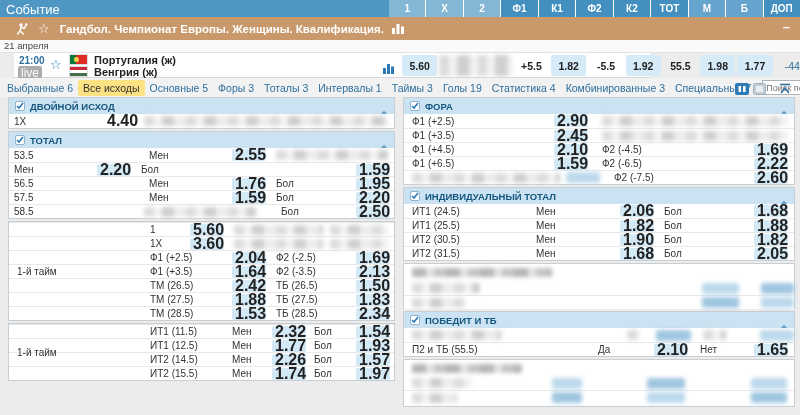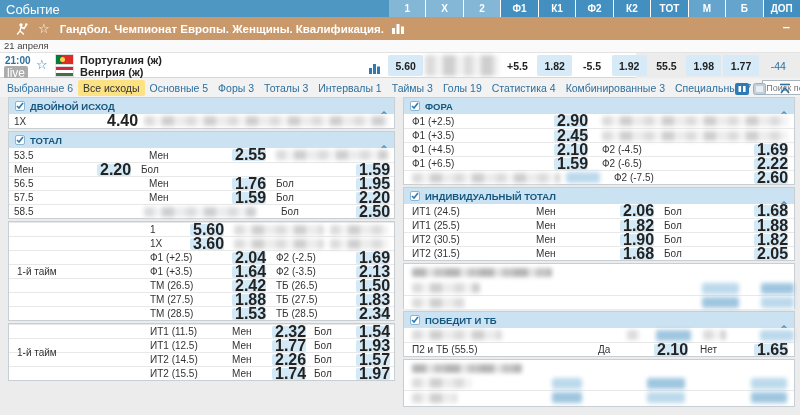--- a/index.html
+++ b/index.html
@@ -17,21 +17,21 @@
 
   
   .league-bar { position:absolute; left:0; top:17px; width:800px; height:23px; background:#c9996b; color:#fff; display:flex; align-items:center; }
   .league-bar .ic { margin-left:14px; display:inline-flex; }
   .league-title { font-size:11.5px; font-weight:bold; margin-left:10px; }
   .minus { position:absolute; right:10px; top:2px; font-weight:bold; font-size:13px; color:#fff; cursor:pointer; }
 
   .date-row { position:absolute; left:0; top:40px; width:800px; height:13px; background:#fafafa; border-bottom:1px solid #e2e2e2; font-size:9.5px; color:#444; padding-left:4px; }
 
   
-  .match-row { position:absolute; left:0; top:53px; width:636px; height:25px; background:#fff; border-bottom:1px solid #d7d7d7; }
+  .match-row { position:absolute; left:14px; top:53px; width:636px; height:25px; background:#fff; border-bottom:1px solid #d7d7d7; }
   .mtime { position:absolute; left:5px; top:2px; color:#2d6f9e; font-size:10px; font-weight:bold; }
   .live { position:absolute; left:4px; top:13px; background:#acacac; color:#fff; font-size:12px; padding:0 3px; border-radius:2px; }
   .mstar { position:absolute; left:36px; top:4px; color:#2f7cb3; font-size:13px; cursor:pointer; }
   .flags { position:absolute; left:56px; top:2px; }
   .flag { width:17px; height:9px; display:block; position:relative; margin-bottom:3px; box-shadow:0 0 0 1px #ddd; }
   .flag.pt { background:linear-gradient(90deg,#0a7a3c 0 38%,#dd2c25 38% 100%); }
   .flag.pt i { position:absolute; left:4px; top:2px; width:5px; height:5px; background:#f8d34c; border-radius:50%; }
   .flag.hu { background:linear-gradient(180deg,#cd2a3e 0 33%,#fff 33% 66%,#436f4d 66% 100%); }
   .teams { position:absolute; left:80px; top:1px; font-size:11px; font-weight:bold; color:#222; line-height:12px; }
   .mchart { position:absolute; left:369px; top:7px; }

